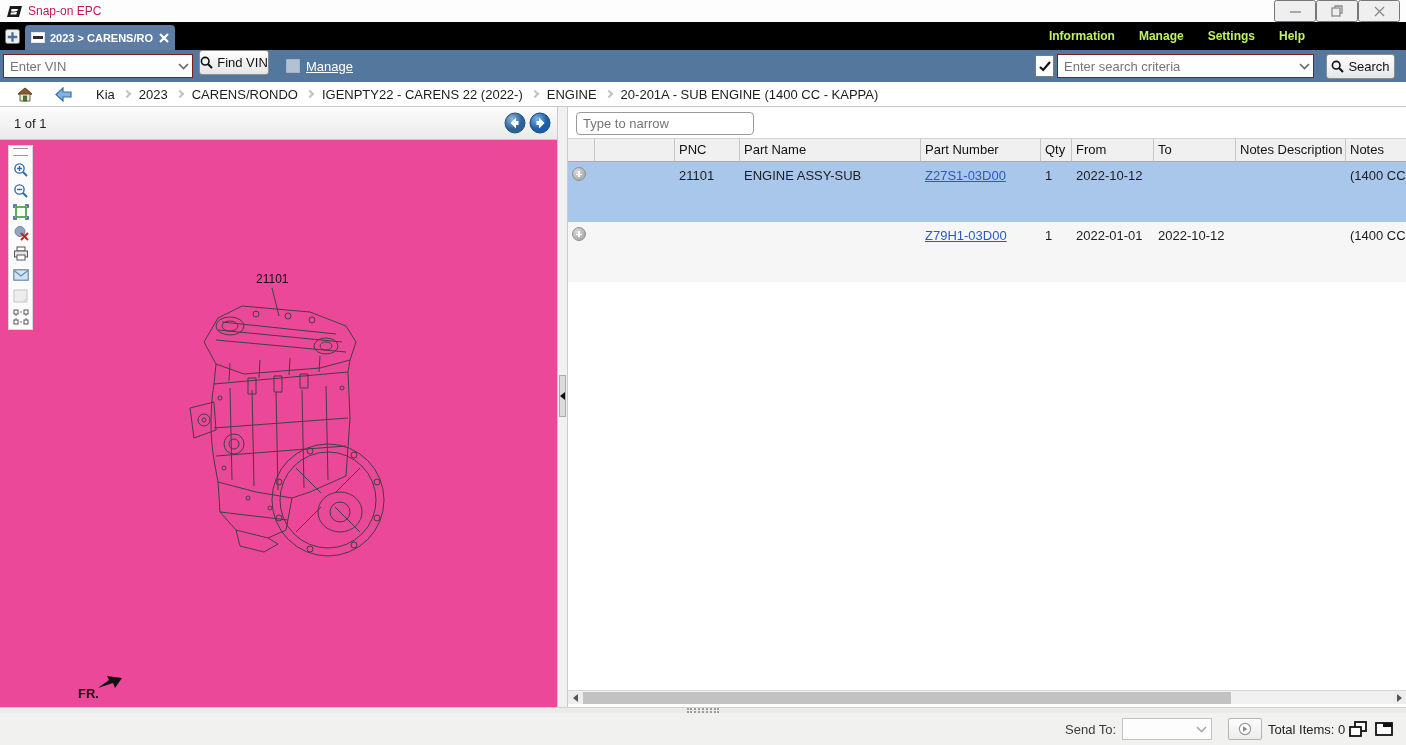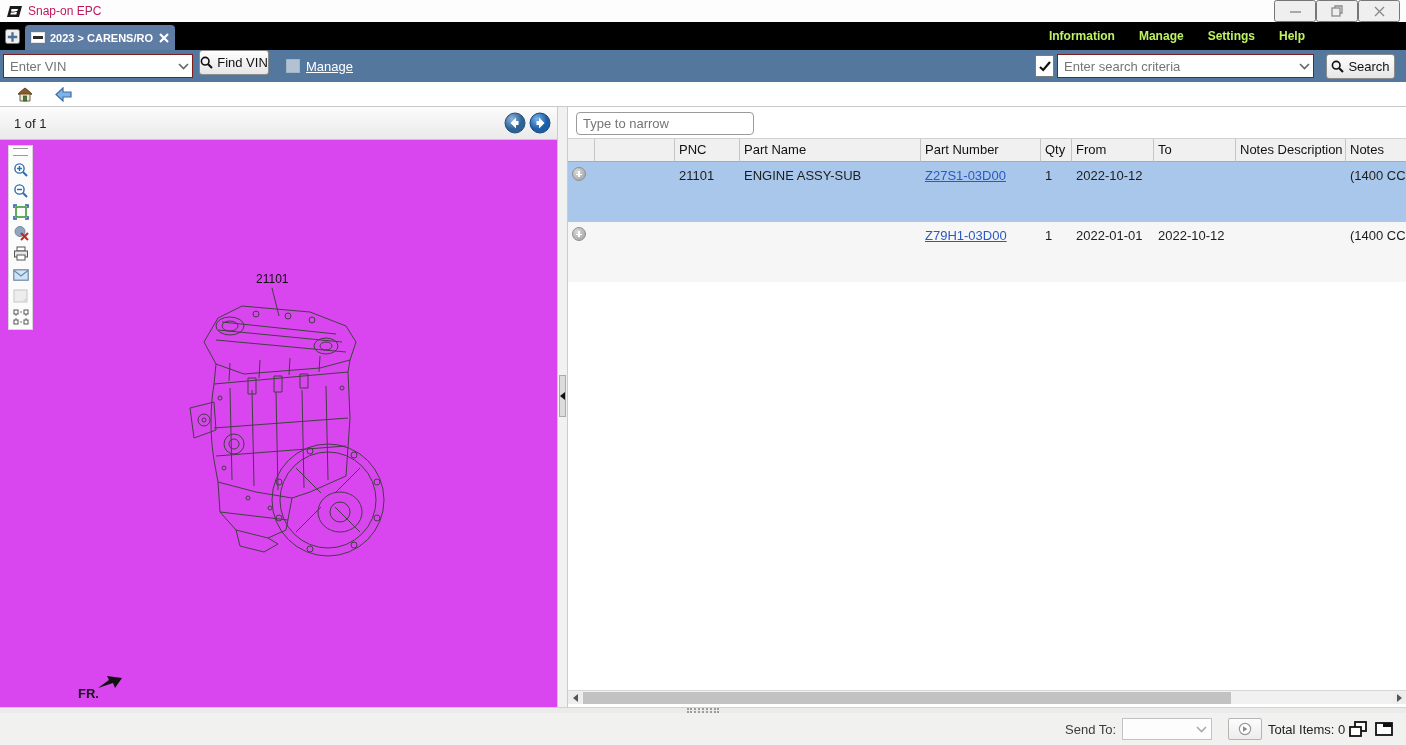--- a/index.html
+++ b/index.html
@@ -38,21 +38,21 @@
   .filters-link { position:absolute; left:306px; top:0; height:32px; display:flex; align-items:center; color:#fff; font-size:13px; text-decoration:underline; }
   .check-btn { position:absolute; left:1035px; top:5px; width:19px; height:22px; background:#fff; border:1px solid #7b7b7b; display:flex; align-items:center; justify-content:center; }
   
   .breadcrumbbar { position:absolute; left:0; top:82px; width:1406px; height:25px; background:#fff; border-bottom:1px solid #c8c8c8; display:flex; align-items:center; }
   .bc-home { margin-left:17px; display:flex; }
   .bc-back { margin-left:22px; display:flex; }
   .crumbs { margin-left:24px; display:flex; align-items:center; gap:9px; font-size:13px; color:#1c1c1c; white-space:nowrap; }
   .bc-sep { width:6px; height:6px; border-top:2px solid #c3c3c3; border-right:2px solid #c3c3c3; transform:rotate(45deg); flex:0 0 auto; }
   
   .main { position:absolute; left:0; top:107px; width:1406px; height:600px; }
-  .left-panel { position:absolute; left:0; top:0; width:557px; height:600px; background:#d946ef; overflow:hidden; }
+  .left-panel { position:absolute; left:0; top:0; width:557px; height:600px; background:#ec4899; overflow:hidden; }
   .viewer-header { position:absolute; left:0; top:0; width:557px; height:33px; background:linear-gradient(#fcfcfc,#eaeaea); border-bottom:1px solid #c6c6c6; }
   .page-indicator { position:absolute; left:14px; top:0; line-height:33px; font-size:13px; color:#222; }
   .nav-btn { position:absolute; top:5px; width:22px; height:22px; border:0; background:transparent; padding:0; }
   .nav-prev { left:504px; } .nav-next { left:529px; }
   .viewer-toolbar { position:absolute; left:8px; top:38px; width:25px; background:#fbfbfb; border:1px solid #d7d7d7; display:flex; flex-direction:column; align-items:center; padding:2px 0 3px; gap:2px; }
   .tool-grip { width:15px; height:8px; border-top:1px solid #9a9a9a; border-bottom:1px solid #9a9a9a; background:linear-gradient(#fff 45%, #9a9a9a 45%, #9a9a9a 55%, #fff 55%); margin-bottom:2px; }
   .tool-btn { width:20px; height:19px; display:flex; align-items:center; justify-content:center; background:transparent; border:0; padding:0; }
   .diagram-wrap { position:absolute; left:160px; top:161px; width:240px; height:302px; }
   .diagram-label { position:absolute; left:96px; top:4px; font-size:12px; color:#111; font-family:"Liberation Sans",sans-serif; }
   .fr-wrap { position:absolute; left:76px; top:566px; width:60px; height:32px; }
@@ -203,20 +203,33 @@
           <polygon points="8,1 15,7 13,7 13,14 3,14 3,7 1,7" fill="#efe8d8" stroke="#6d6448" stroke-width="1"></polygon>
           <polygon points="8,1 15,7 1,7" fill="#8a5a2a" stroke="#6d4a20" stroke-width="1"></polygon>
           <rect x="6.5" y="9" width="3" height="5" fill="#4a7a3a" stroke="#3a5a2a" stroke-width="0.8"></rect>
         </svg>
     </span>
     <span class="bc-back">
       <svg width="17" height="15" viewBox="0 0 17 15">
           <path d="M8,1 L1,7.5 L8,14 L8,10 L16,10 L16,5 L8,5 Z" fill="#7fb3e8" stroke="#3a6ea5" stroke-width="1.2"></path>
         </svg>
     </span>
+    <div class="crumbs">
+      <span>Kia</span>
+      <span class="bc-sep"></span>
+      <span>2023</span>
+      <span class="bc-sep"></span>
+      <span>CARENS/RONDO</span>
+      <span class="bc-sep"></span>
+      <span>IGENPTY22 - CARENS 22 (2022-)</span>
+      <span class="bc-sep"></span>
+      <span>ENGINE</span>
+      <span class="bc-sep"></span>
+      <span>20-201A - SUB ENGINE (1400 CC - KAPPA)</span>
+    </div>
   </div>
 
   <div class="main">
 
     <div class="left-panel">
       <div class="viewer-header">
         <span class="page-indicator">1 of 1</span>
         <button class="nav-btn nav-prev">
           <svg width="22" height="22" viewBox="0 0 22 22">
               <defs>

